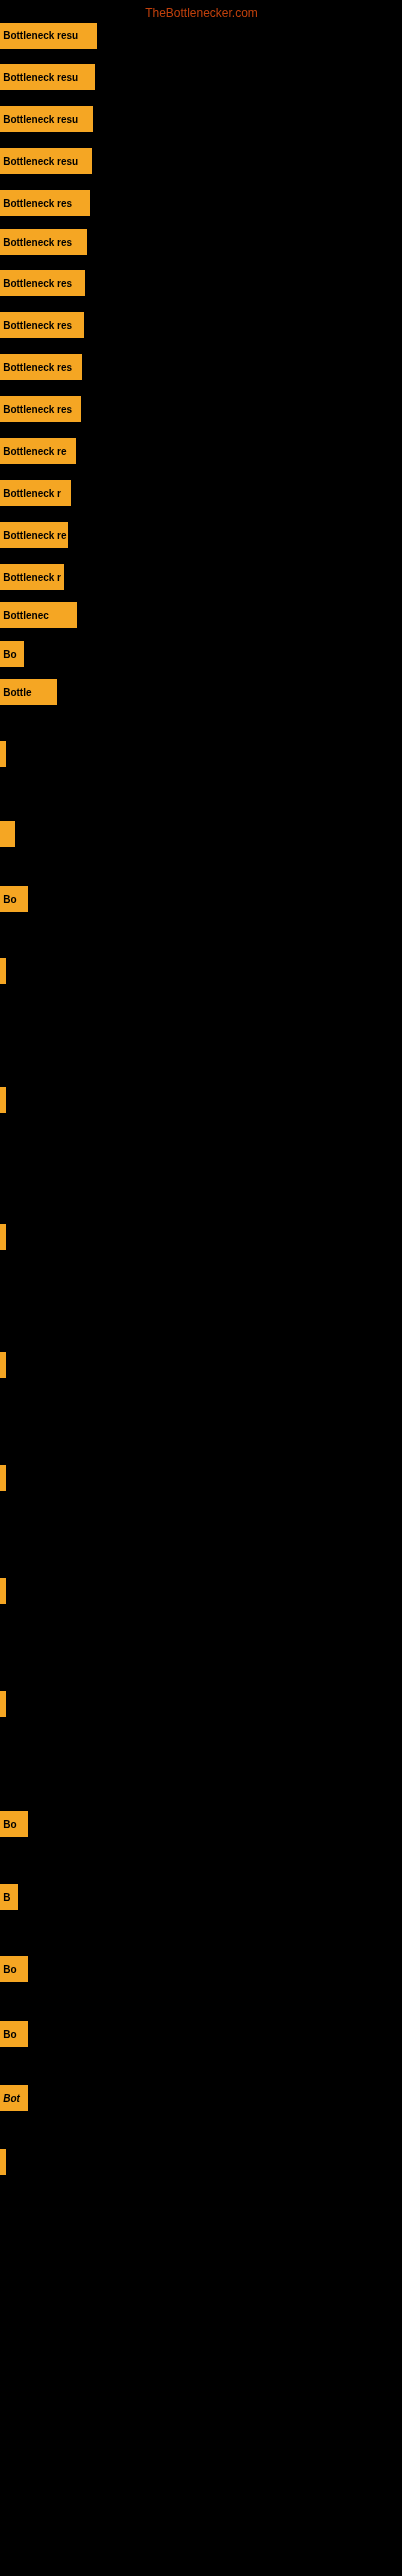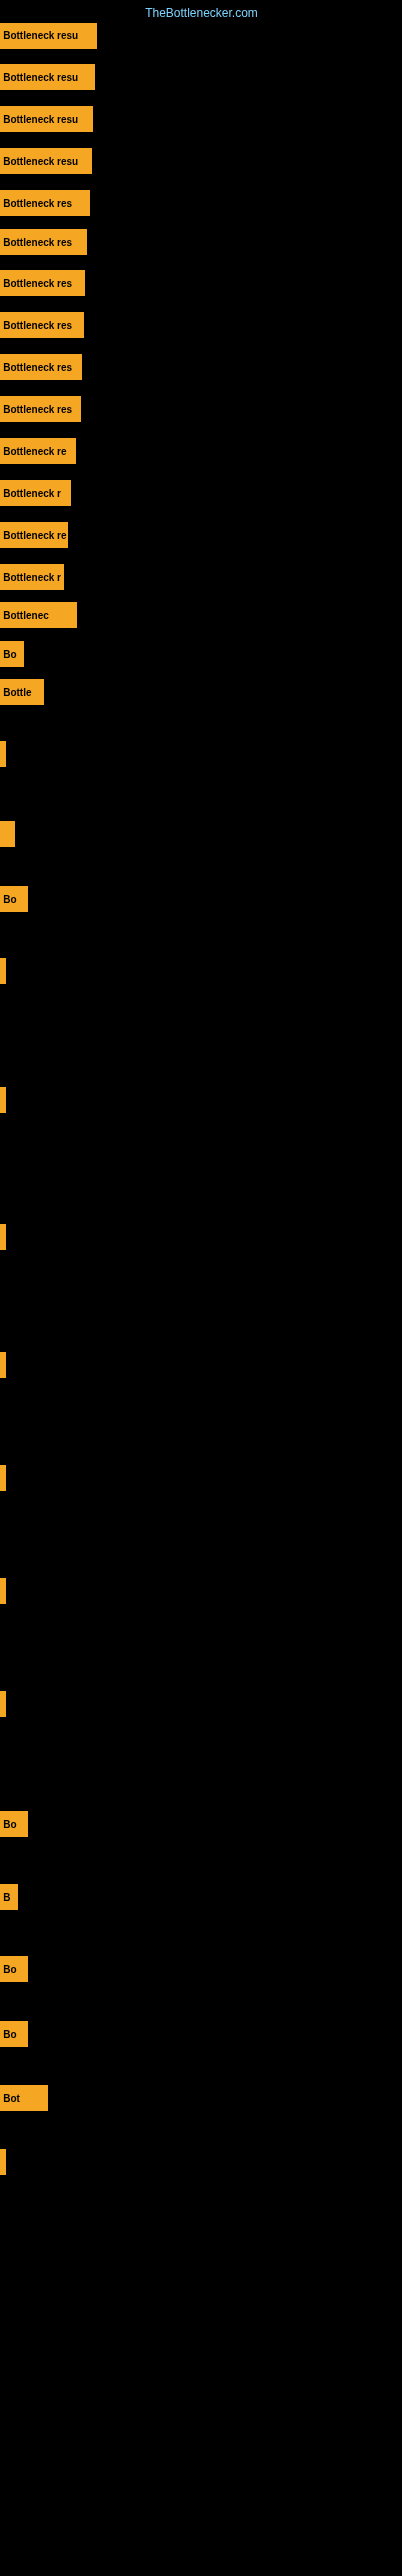--- a/index.html
+++ b/index.html
@@ -9,21 +9,21 @@
       min-height: 2576px;
       font-family: Arial, sans-serif;
       position: relative;
       overflow-x: hidden;
     }
     #site-title {
       position: absolute;
       top: 6.4px;
       left: 50%;
       transform: translateX(-50%);
-      color: #7dd3fc;
+      color: #c2410c;
       font-size: 12px;
       white-space: nowrap;
     }
     .bottleneck-bar {
       position: absolute;
       left: 0;
       height: 26px;
       background-color: #f5a623;
       display: flex;
       align-items: center;
@@ -84,21 +84,21 @@
     </div>
     <div class="bottleneck-bar" style="top: 564px; width: 64px;">
       <span>Bottleneck r</span>
     </div>
     <div class="bottleneck-bar" style="top: 602px; width: 77px;">
       <span>Bottlenec</span>
     </div>
     <div class="bottleneck-bar" style="top: 641px; width: 24px;">
       <span>Bo</span>
     </div>
-    <div class="bottleneck-bar" style="top: 679px; width: 44px;">
+    <div class="bottleneck-bar" style="top: 679px; width: 57px;">
       <span>Bottle</span>
     </div>
     <div class="bottleneck-bar" style="top: 741px; width: 6.4px;"></div>
     <div class="bottleneck-bar" style="top: 821px; width: 14.5px;"></div>
     <div class="bottleneck-bar" style="top: 886px; width: 28px;">
       <span>Bo</span>
     </div>
     <div class="bottleneck-bar" style="top: 958px; width: 6.4px;"></div>
     <div class="bottleneck-bar" style="top: 1087px; width: 6.4px;"></div>
     <div class="bottleneck-bar" style="top: 1224px; width: 6.4px;"></div>
@@ -111,18 +111,18 @@
     </div>
     <div class="bottleneck-bar" style="top: 1884px; width: 17.7px;">
       <span>B</span>
     </div>
     <div class="bottleneck-bar" style="top: 1956px; width: 28px;">
       <span>Bo</span>
     </div>
     <div class="bottleneck-bar" style="top: 2021px; width: 28px;">
       <span>Bo</span>
     </div>
-    <div class="bottleneck-bar" style="top: 2085px; width: 48px;">
+    <div class="bottleneck-bar" style="top: 2085px; width: 28px; font-style: italic;">
       <span>Bot</span>
     </div>
     <div class="bottleneck-bar" style="top: 2149px; width: 6.4px;"></div>
   </div>
 
 
 </body></html>

